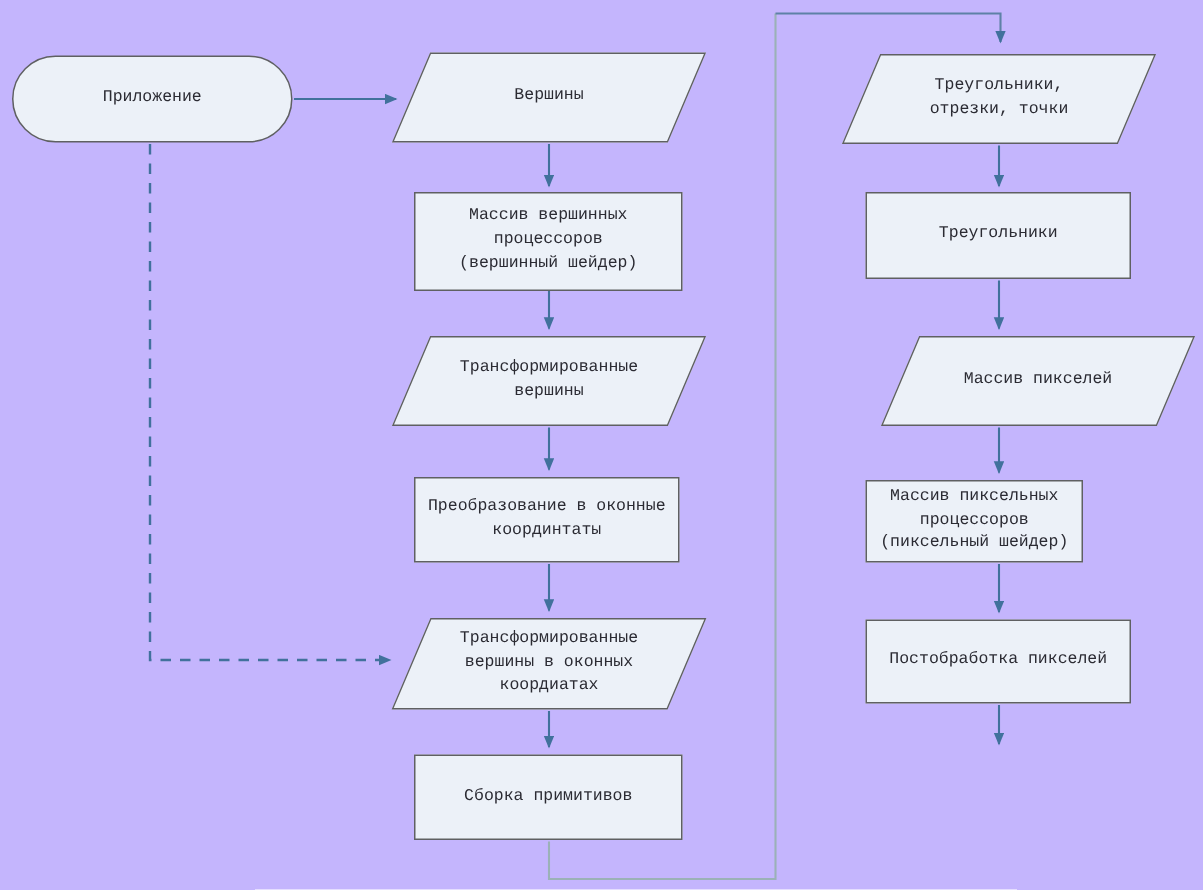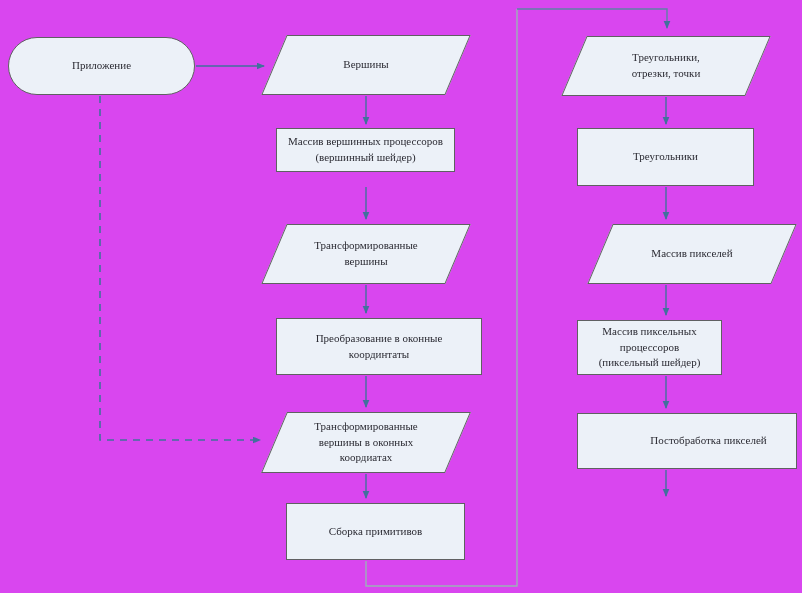--- a/index.html
+++ b/index.html
@@ -1,20 +1,20 @@
 <!DOCTYPE html>
 <html><head>
 <meta charset="utf-8">
 <style>
   html,body{margin:0;padding:0;background:#ffffff;}
   .canvas{
     position:relative;
     width:802px;height:593px;
-    background:#d946ef;
-    font-family:Liberation Serif, serif;
+    background:#c4b5fd;
+    font-family:Liberation Mono, monospace;
     overflow:hidden;
   }
   .connectors{position:absolute;left:0;top:0;width:802px;height:593px;}
   .node{
     position:absolute;
     display:flex;align-items:center;justify-content:center;
     text-align:center;
     font-size:11px;color:#2b2b33;line-height:1.45;
   }
   .node .lbl{position:relative;white-space:pre-line;padding:0 6px;}
@@ -69,42 +69,42 @@
   </svg>
 
   <div class="node term" style="left:8px;top:37px;width:187px;height:58px;">
     <span class="lbl">Приложение</span>
   </div>
 
   <div class="node par" style="left:274px;top:35px;width:184px;height:60px;">
     <span class="lbl">Вершины</span>
   </div>
 
-  <div class="node rect" style="left:276px;top:128px;width:179px;height:44px;">
+  <div class="node rect" style="left:276px;top:128px;width:179px;height:66px;">
     <span class="lbl">Массив вершинных процессоров
 (вершинный шейдер)</span>
   </div>
 
   <div class="node par" style="left:274px;top:224px;width:184px;height:60px;">
     <span class="lbl">Трансформированные
 вершины</span>
   </div>
 
-  <div class="node rect" style="left:276px;top:318px;width:206px;height:57px;">
+  <div class="node rect" style="left:276px;top:318px;width:177px;height:57px;">
     <span class="lbl">Преобразование в оконные
 координтаты</span>
   </div>
 
   <div class="node par" style="left:274px;top:412px;width:184px;height:61px;">
     <span class="lbl">Трансформированные
 вершины в оконных
 коордиатах</span>
   </div>
 
-  <div class="node rect" style="left:276px;top:503px;width:179px;height:57px;margin-left:10px;">
+  <div class="node rect" style="left:276px;top:503px;width:179px;height:57px;">
     <span class="lbl">Сборка примитивов</span>
   </div>
 
   <div class="node par" style="left:574px;top:36px;width:184px;height:60px;align-items:center;">
     <span class="lbl">Треугольники,
 отрезки, точки</span>
   </div>
 
   <div class="node rect" style="left:577px;top:128px;width:177px;height:58px;">
     <span class="lbl">Треугольники</span>
@@ -112,18 +112,18 @@
 
   <div class="node par" style="left:600px;top:224px;width:184px;height:60px;">
     <span class="lbl">Массив пикселей</span>
   </div>
 
   <div class="node rect" style="left:577px;top:320px;width:145px;height:55px;">
     <span class="lbl">Массив пиксельных процессоров
 (пиксельный шейдер)</span>
   </div>
 
-  <div class="node rect" style="left:577px;top:413px;width:177px;height:56px;padding-left:43px;">
+  <div class="node rect" style="left:577px;top:413px;width:177px;height:56px;">
     <span class="lbl">Постобработка пикселей</span>
   </div>
 
 
 </div>
 
 </body></html>

